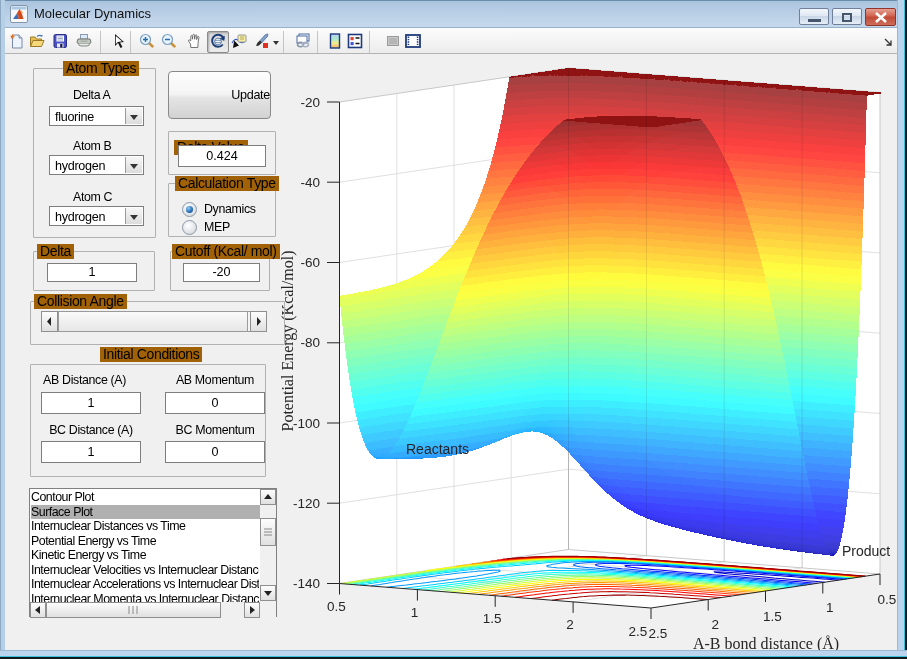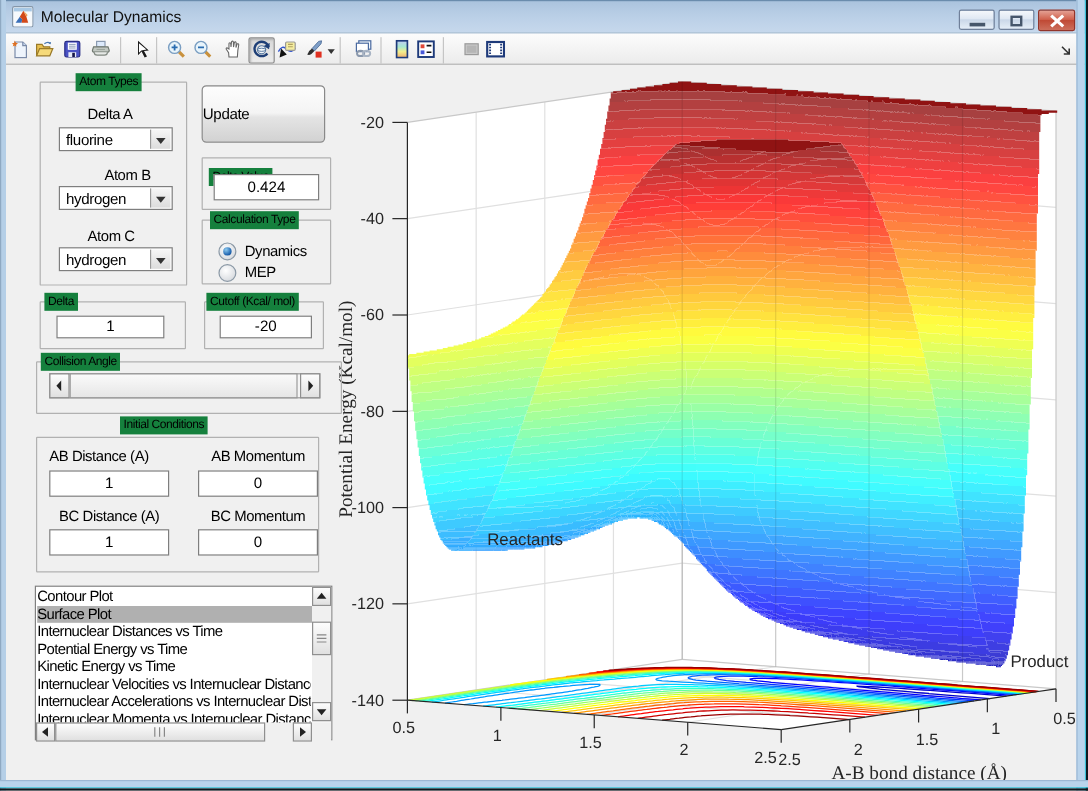--- a/index.html
+++ b/index.html
@@ -1,17 +1,17 @@
 <!DOCTYPE html>
 <html><head><meta charset="utf-8"><style>
 *{margin:0;padding:0;box-sizing:border-box}
 body{width:907px;height:659px;overflow:hidden;position:relative;font-family:"Liberation Sans",sans-serif;background:#f0f0f0}
 .abs{position:absolute}
 .panel{position:absolute;border:1px solid #b1b1b1;border-radius:1px}
-.ptitle{position:absolute;top:-8px;background:#15803d;padding:0 3px;font-size:10px;letter-spacing:-0.35px;color:#000;white-space:nowrap;line-height:15px}
+.ptitle{position:absolute;top:-8px;background:#a16207;padding:0 3px;font-size:14px;letter-spacing:-0.35px;color:#000;white-space:nowrap;line-height:15px}
 .lbl{position:absolute;font-size:12.4px;letter-spacing:-0.35px;color:#000;white-space:nowrap}
 .edit{position:absolute;background:#fff;border:1px solid #7e7e7e;font-size:12.6px;text-align:center;line-height:20px;color:#000}
 .combo{position:absolute;background:#fff;border:1px solid #7e7e7e;height:20px}
 .combo .ct{position:absolute;left:5px;top:1px;font-size:12.6px;letter-spacing:-0.3px;line-height:18px}
 .combo .cb{position:absolute;right:1px;top:1px;bottom:1px;width:17px;background:linear-gradient(#f6f6f6,#dcdcdc);border-left:1px solid #9a9a9a}
 .combo .cb:after{content:"";position:absolute;left:4px;top:7px;border:4px solid transparent;border-top:5px solid #333}
 .sbtn{position:absolute;background:linear-gradient(#fdfdfd,#e0e0e0);border:1px solid #8f8f8f}
 </style></head><body>
 <svg width="907" height="659" viewBox="0 0 907 659" style="position:absolute;left:0;top:0">
     <path d="M339.5 583.5L568.5 549.5L568.5 68L339.5 102Z" fill="#fff"></path>
@@ -586,31 +586,31 @@
 <div class="abs" style="left:0;top:650px;width:907px;height:6px;background:#b9d4ec;border-top:1px solid #9cb8d4"></div>
 <div class="abs" style="left:0;top:655.5px;width:907px;height:1.5px;background:#39c1d8"></div>
 <div class="abs" style="left:0;top:657px;width:907px;height:2px;background:#10181f"></div>
 <div class="panel" style="left:33px;top:68px;width:123px;height:170px"></div>
 <div class="ptitle" style="left:63px;top:61px">Atom Types</div>
 <div class="lbl" style="left:73px;top:88px">Delta A</div>
 <div class="combo" style="left:49px;top:106px;width:95px">
     <span class="ct">fluorine</span>
     <span class="cb"></span>
   </div>
-<div class="lbl" style="left:87px;top:139px">Atom B</div>
+<div class="lbl" style="left:73px;top:139px">Atom B</div>
 <div class="combo" style="left:49px;top:155px;width:95px">
     <span class="ct">hydrogen</span>
     <span class="cb"></span>
   </div>
 <div class="lbl" style="left:73px;top:190px">Atom C</div>
 <div class="combo" style="left:49px;top:206px;width:95px">
     <span class="ct">hydrogen</span>
     <span class="cb"></span>
   </div>
-<div class="abs" style="left:168px;top:71px;width:103px;height:48px;background:linear-gradient(#fdfdfd,#f4f4f4 48%,#e4e4e4 56%,#d2d2d2);border:1px solid #898989;border-radius:4px;font-size:12.6px;letter-spacing:-0.3px;text-align:left;line-height:46px">Update</div>
+<div class="abs" style="left:168px;top:71px;width:103px;height:48px;background:linear-gradient(#fdfdfd,#f4f4f4 48%,#e4e4e4 56%,#d2d2d2);border:1px solid #898989;border-radius:4px;font-size:12.6px;letter-spacing:-0.3px;text-align:right;line-height:46px">Update</div>
 <div class="panel" style="left:168px;top:131px;width:108px;height:44px"></div>
 <div class="ptitle" style="left:174px;top:140px">Delta Value</div>
 <div class="edit" style="left:178px;top:145px;width:88px;height:22px;line-height:20px">0.424</div>
 <div class="panel" style="left:168px;top:183px;width:108px;height:54px"></div>
 <div class="ptitle" style="left:175px;top:176px">Calculation Type</div>
 <div class="abs" style="left:182px;top:202px;width:15px;height:15px;border-radius:50%;background:radial-gradient(circle at 40% 35%,#fff,#dcdfe3 70%,#c8ccd2);border:1px solid #8a98a5">
     <div class="abs" style="left:3.2px;top:3.2px;width:6.8px;height:6.8px;border-radius:50%;background:radial-gradient(circle at 35% 30%,#8ecbf0,#1f64b0 65%,#123f74)"></div>
   </div>
 <div class="lbl" style="left:204px;top:202px">Dynamics</div>
 <div class="abs" style="left:182px;top:220px;width:15px;height:15px;border-radius:50%;background:radial-gradient(circle at 40% 35%,#fff,#dcdfe3 70%,#c8ccd2);border:1px solid #8a98a5"></div>
@@ -626,21 +626,21 @@
 <div class="abs" style="left:41px;top:311px;width:226px;height:21px;background:#f4f4f4;border:1px solid #999"></div>
 <div class="sbtn" style="left:41px;top:311px;width:17px;height:21px"><svg width="15" height="19">
       <path d="M9 5 L5 9.5 L9 14 Z" fill="#222"></path>
     </svg></div>
 <div class="sbtn" style="left:250px;top:311px;width:17px;height:21px"><svg width="15" height="19">
       <path d="M6 5 L10 9.5 L6 14 Z" fill="#222"></path>
     </svg></div>
 <div class="abs" style="left:58px;top:311px;width:190px;height:21px;background:linear-gradient(#fafafa,#e6e6e6);border:1px solid #9a9a9a"></div>
 <div class="panel" style="left:30px;top:364px;width:236px;height:113px"></div>
 <div class="ptitle" style="left:100px;top:347px">Initial Conditions</div>
-<div class="lbl" style="left:41px;top:373px;width:100px;text-align:left">AB Distance (A)</div>
+<div class="lbl" style="left:26px;top:373px;width:100px;text-align:right">AB Distance (A)</div>
 <div class="lbl" style="left:165px;top:373px;width:100px;text-align:center">AB Momentum</div>
 <div class="edit" style="left:41px;top:392px;width:100px;height:22px;line-height:20px">1</div>
 <div class="edit" style="left:165px;top:392px;width:100px;height:22px;line-height:20px">0</div>
 <div class="lbl" style="left:41px;top:423px;width:100px;text-align:center">BC Distance (A)</div>
 <div class="lbl" style="left:165px;top:423px;width:100px;text-align:center">BC Momentum</div>
 <div class="edit" style="left:41px;top:441px;width:100px;height:22px;line-height:20px">1</div>
 <div class="edit" style="left:165px;top:441px;width:100px;height:22px;line-height:20px">0</div>
 <div class="abs" style="left:29px;top:488px;width:248px;height:129px;background:#fff;border:1px solid #808080">
     <div class="abs" style="left:1px;top:1.0px;width:228px;height:14.5px;font-size:12.4px;letter-spacing:-0.5px;line-height:14.5px;white-space:nowrap;overflow:hidden">Contour Plot</div>
     <div class="abs" style="left:1px;top:15.5px;width:236px;height:14.5px;background:#b0b0b0;font-size:12.4px;letter-spacing:-0.5px;line-height:14.5px;white-space:nowrap;overflow:hidden">Surface Plot</div>

